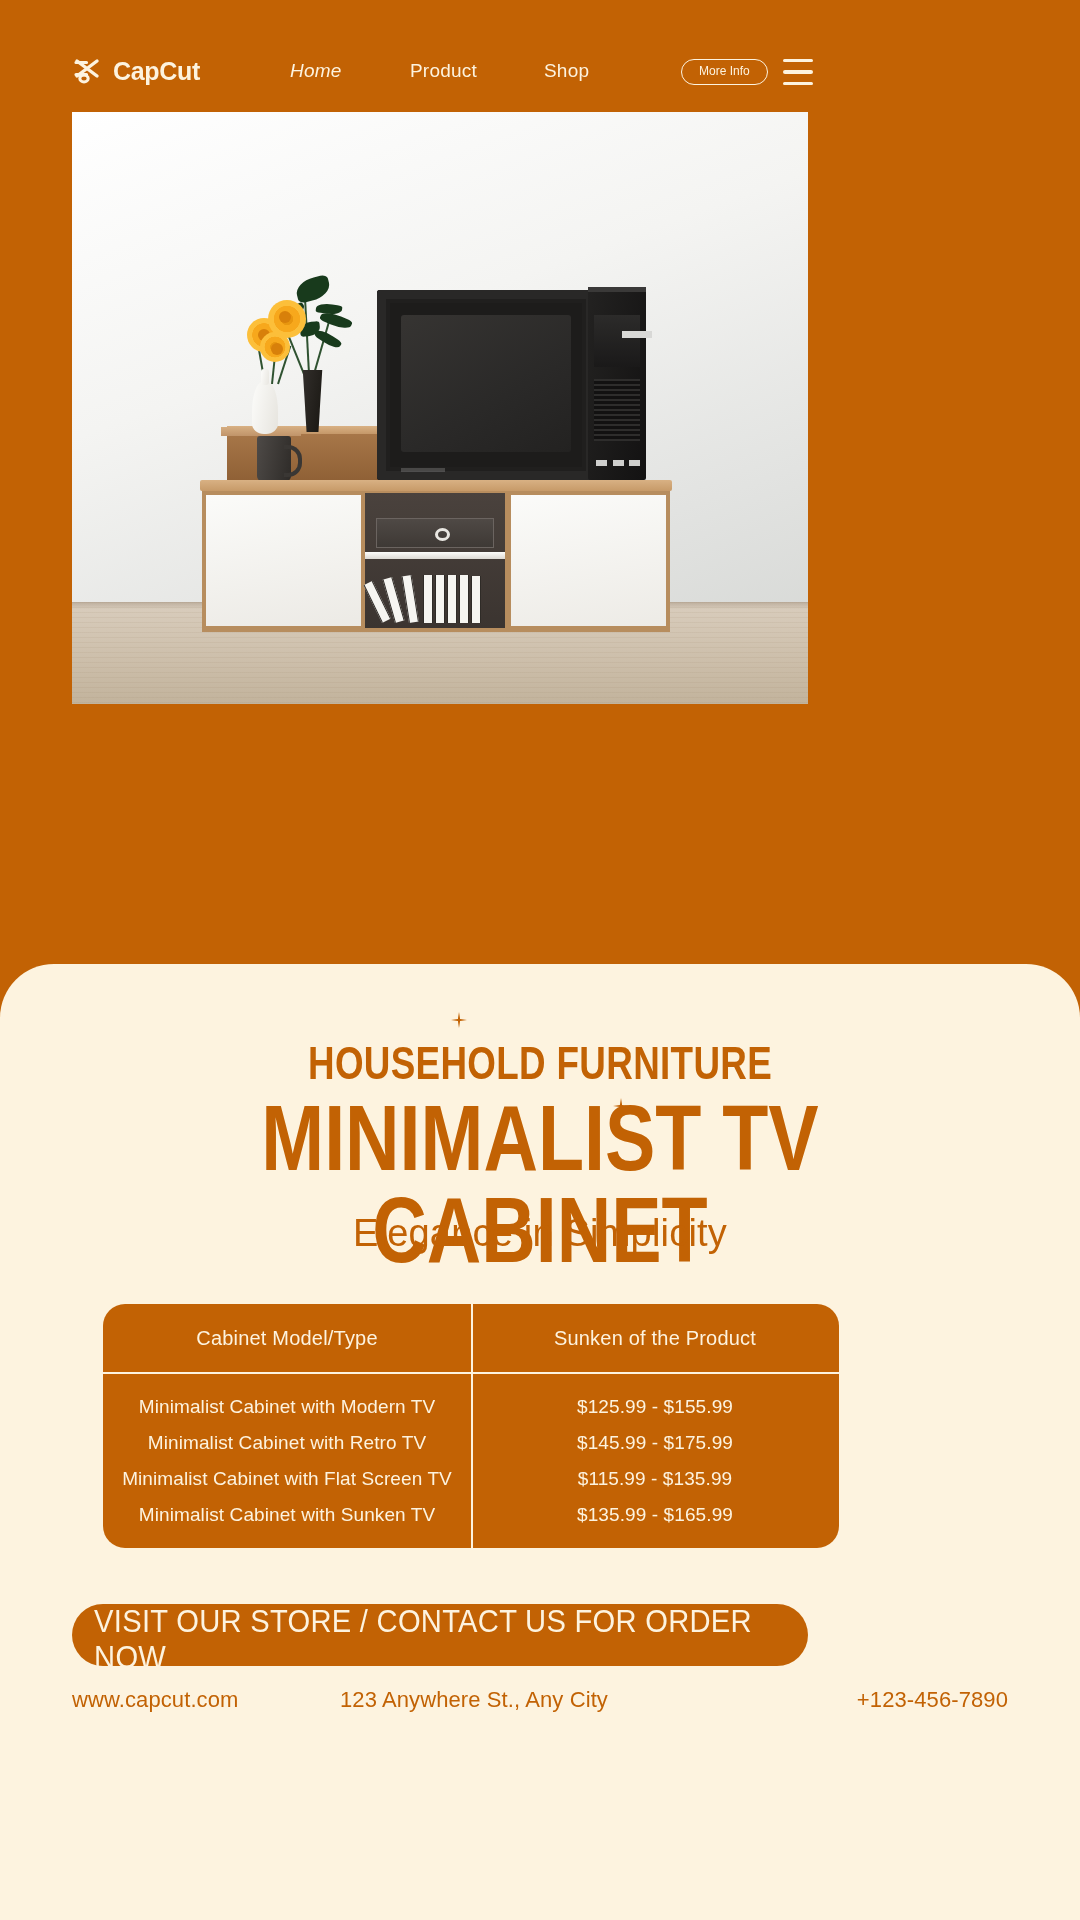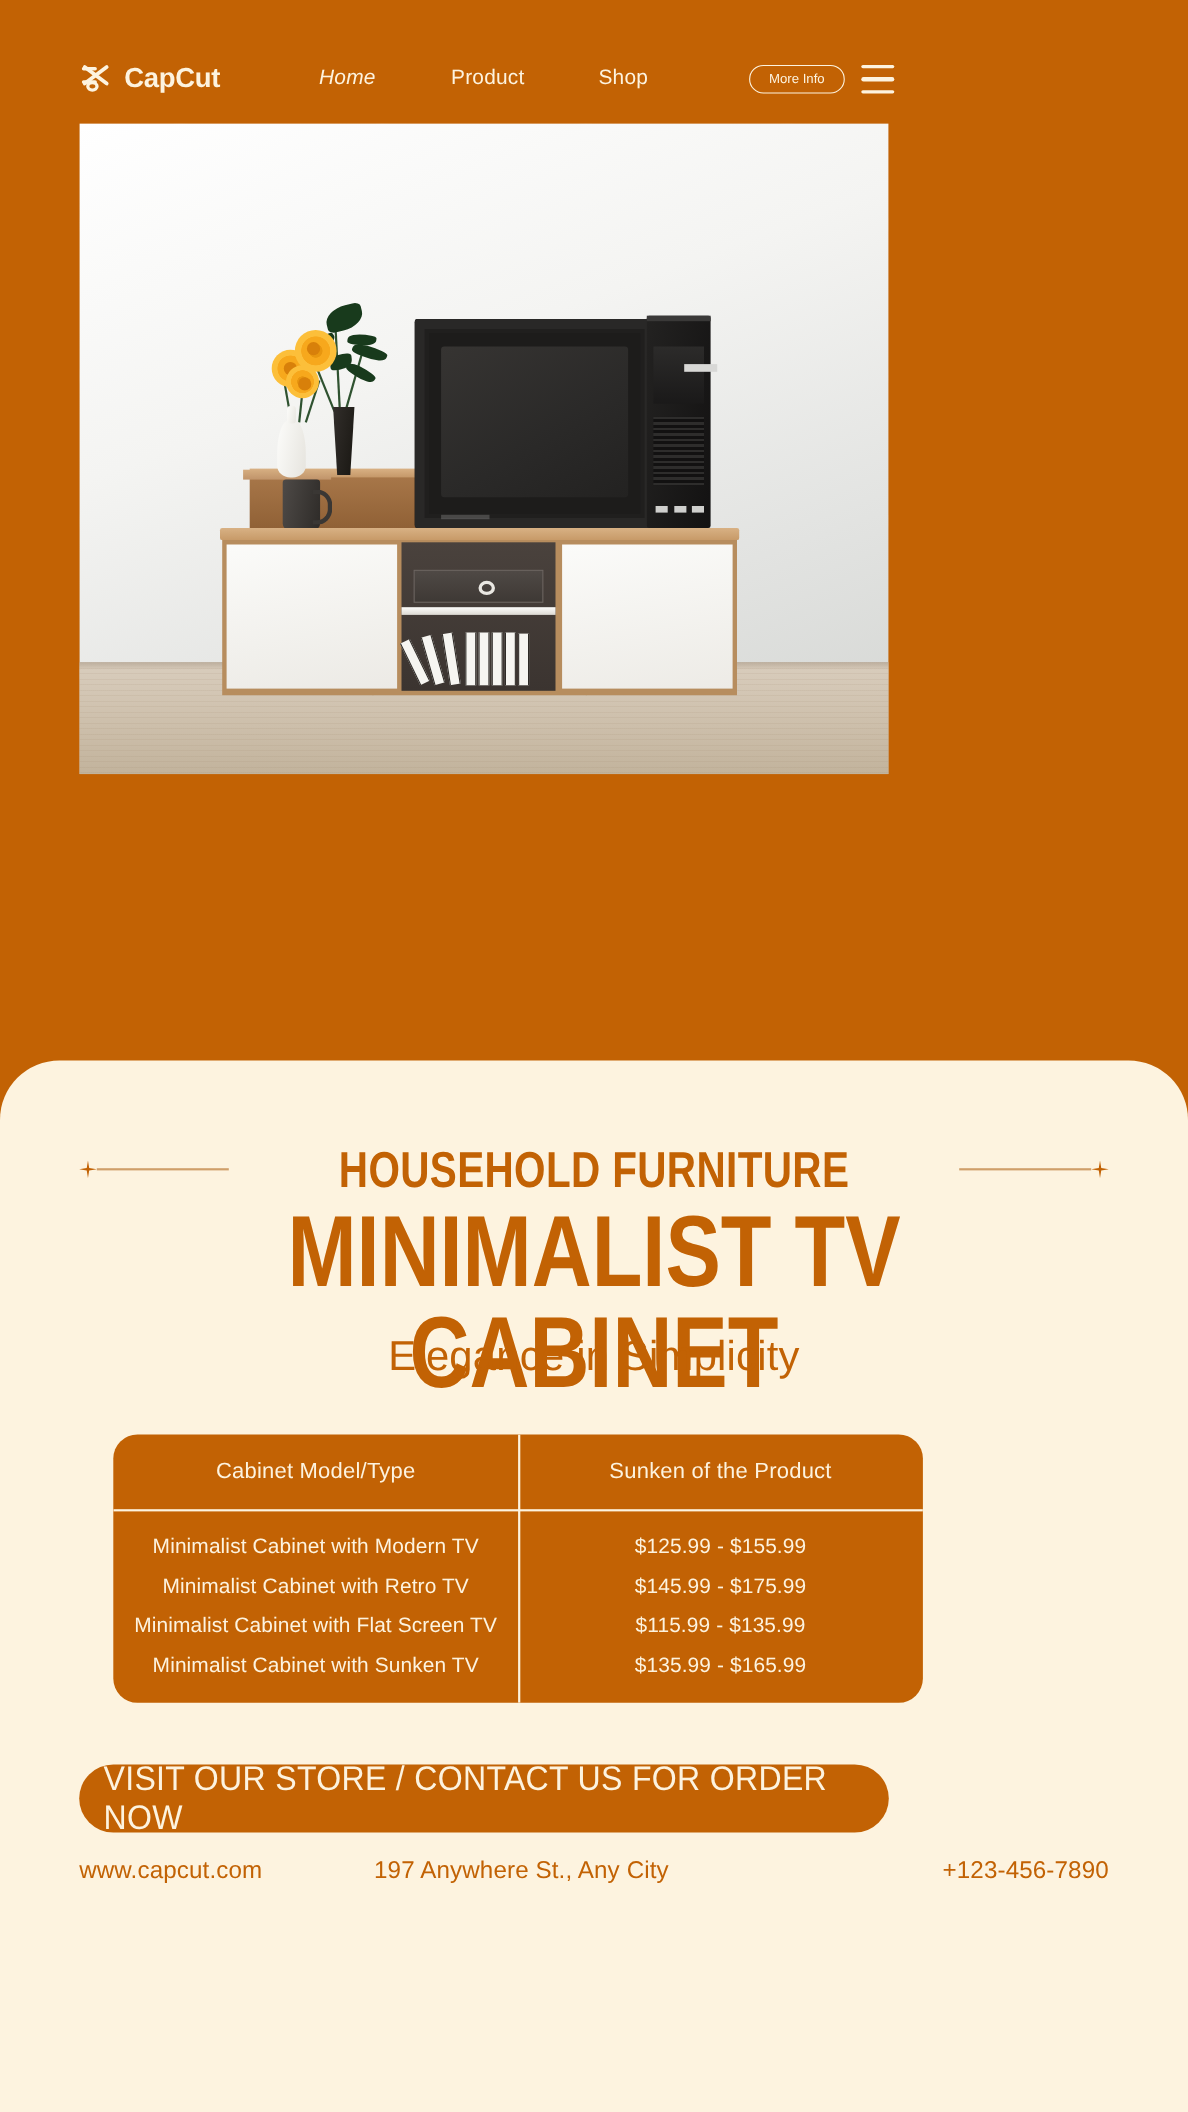--- a/index.html
+++ b/index.html
@@ -164,21 +164,21 @@
             background:#d8800a;}
 
   
   .panel {
     position:absolute; left:0; top:964px; width:1080px; height:956px;
     background:#fdf3df; border-radius:54px 54px 0 0; z-index:30;
   }
 
   .eyebrow-row {
     position:absolute; left:0; top:71px; width:1080px; height:56px;
-    display:flex; align-items:center; justify-content:center; gap:16px;
+    display:flex; align-items:center; justify-content:center; gap:16px;flex-direction:column;
   }
   .rule { position:relative; height:1.6px; background:#cf9f6a; width:120px; }
   .rule.left { margin-right:26px; }
   .rule.right { margin-left:26px; }
   .spark {
     position:absolute; top:50%; width:16px; height:16px; transform:translateY(-50%);
     background:#c26204;
     clip-path:polygon(50% 0%, 57% 43%, 100% 50%, 57% 57%, 50% 100%, 43% 57%, 0% 50%, 43% 43%);
   }
   .rule.left .spark { left:-16px; }
@@ -217,21 +217,21 @@
   .tcol { flex:1; display:flex; flex-direction:column; justify-content:center; padding:6px 0; }
   .cell {
     height:36px; display:flex; align-items:center; justify-content:center;
     color:#fdf3df; font-size:19px; letter-spacing:.1px;
   }
 
   
   .cta {
     position:absolute; left:72px; top:640px; width:736px; height:62px;
     background:#c26204; border-radius:31px;
-    display:flex; align-items:center; justify-content:center;
+    display:flex; justify-content:center;
     color:#fdf3df; font-size:31px; letter-spacing:.3px;
     font-family:"Liberation Sans Narrow","Liberation Sans",sans-serif;
   }
   .cta span { display:inline-block; transform:scaleX(.94); }
 
   
   .footer { position:absolute; left:72px; top:723px; width:936px; height:34px; }
   .f-item { position:absolute; color:#c26204; font-size:22px; letter-spacing:.1px; }
   .f-web { left:0; }
   .f-addr { left:268px; }
@@ -387,18 +387,18 @@
         </div>
       </div>
     </div>
 
     <div class="cta">
       <span>VISIT OUR STORE / CONTACT US FOR ORDER NOW</span>
     </div>
 
     <div class="footer">
       <div class="f-item f-web">www.capcut.com</div>
-      <div class="f-item f-addr">197 Anywhere St., Any City</div>
+      <div class="f-item f-addr">123 Anywhere St., Any City</div>
       <div class="f-item f-tel">+123-456-7890</div>
     </div>
 
   </div>
 </div>
 
 </body></html>

